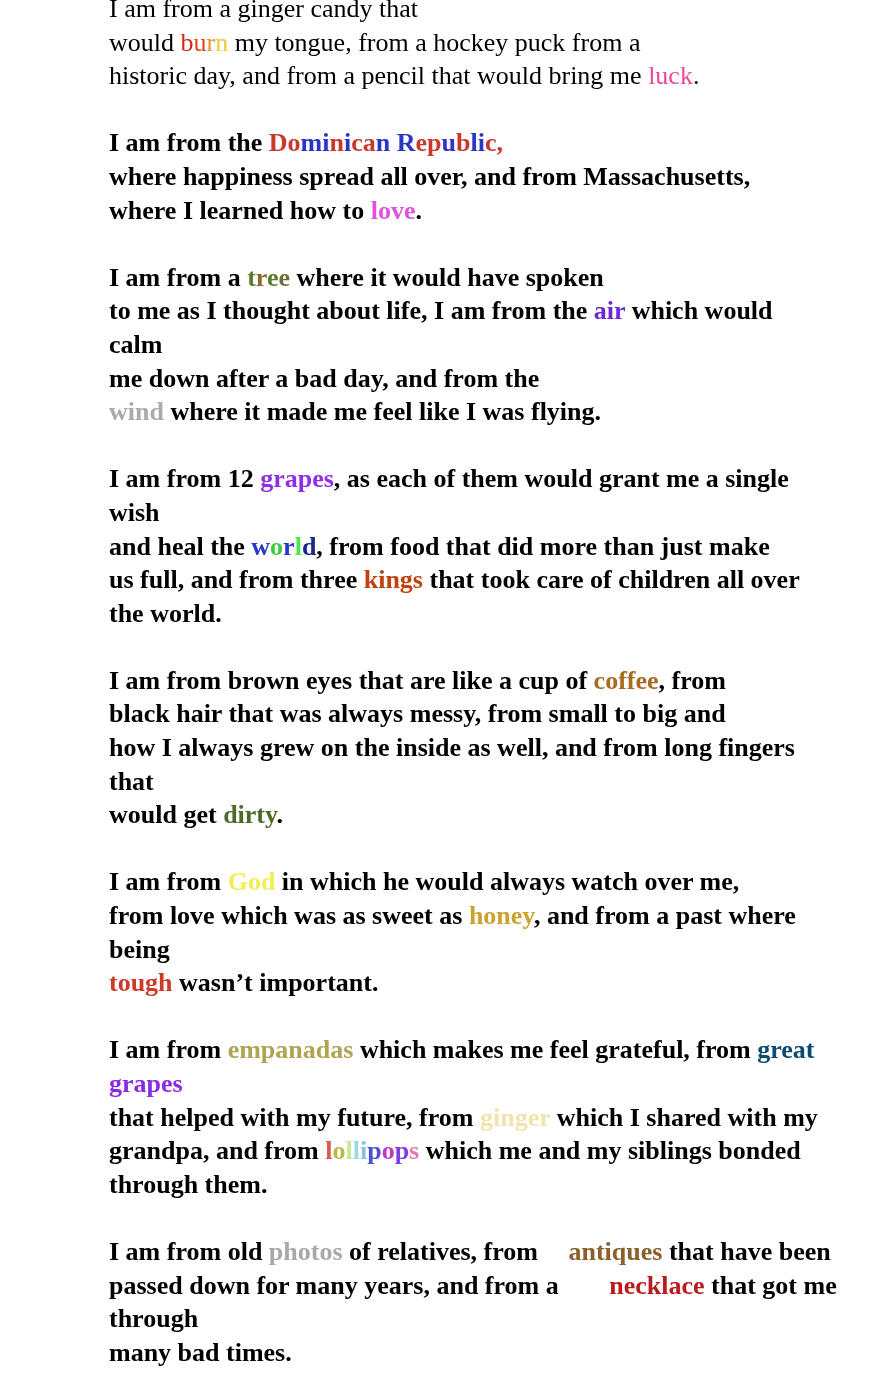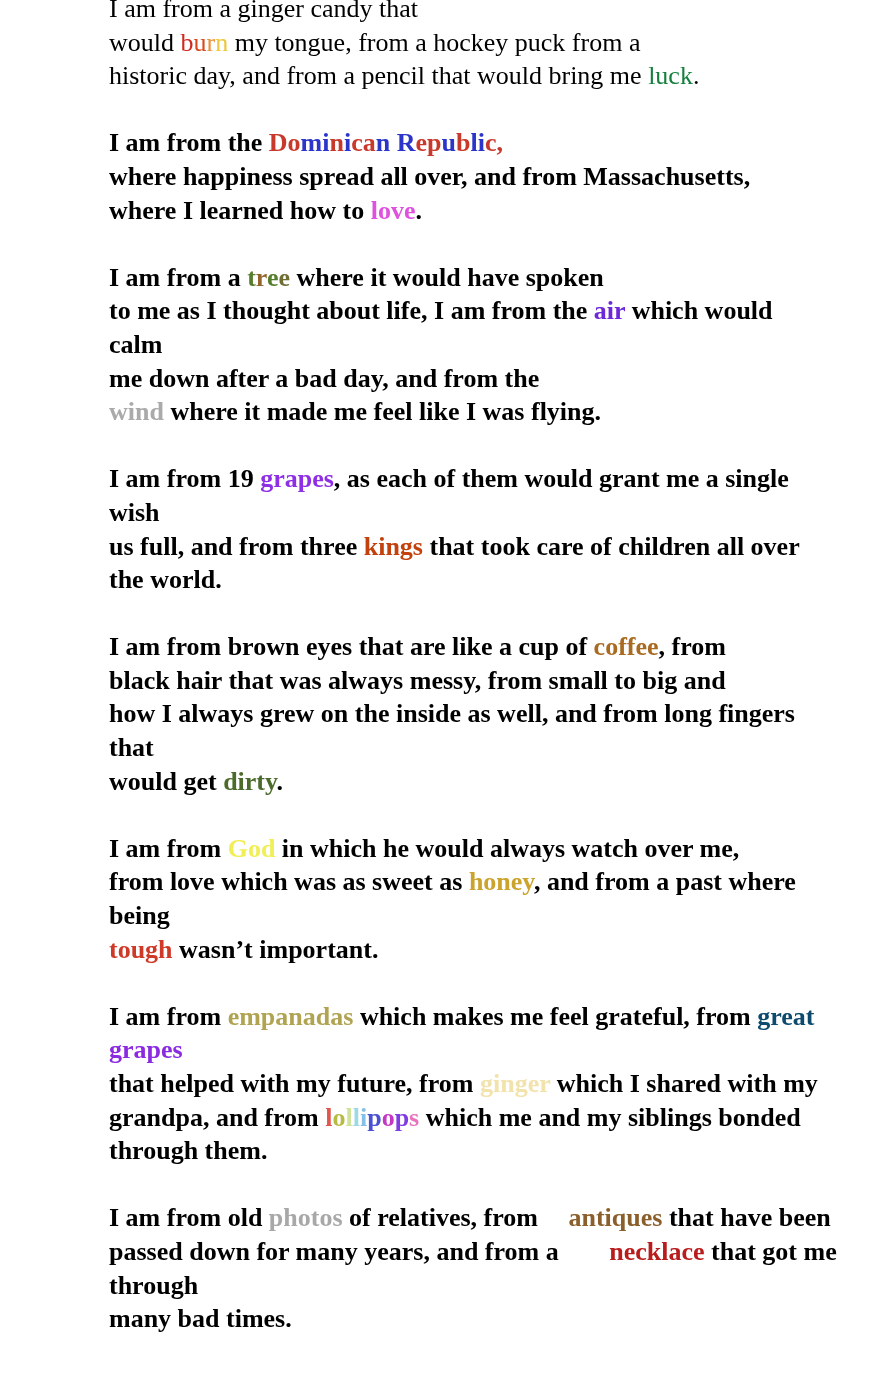--- a/index.html
+++ b/index.html
@@ -28,37 +28,38 @@
   .line span { white-space: pre; }
 </style>
 </head>
 <body>
 
 <div class="page">
   <div class="poem">
       <div class="stanza">
         <p class="line"><span>I am from a ginger candy that</span></p>
         <p class="line"><span>would </span><span style="color: rgb(208, 42, 30);">b</span><span style="color: rgb(216, 73, 31);">u</span><span style="color: rgb(233, 145, 54);">r</span><span style="color: rgb(236, 200, 61);">n</span><span> my tongue, from a hockey puck from a</span></p>
-        <p class="line"><span>historic day, and from a pencil that would bring me </span><span style="color: #15803d;">luck</span><span>.</span></p>
+        <p class="line"><span>historic day, and from a pencil that would bring me </span><span style="color: #ec4899;">luck</span><span>.</span></p>
       </div>
       <div class="stanza">
         <p class="line"><span>I am from the </span><span style="color: rgb(200, 57, 43);">D</span><span style="color: rgb(200, 57, 43);">o</span><span style="color: rgb(43, 53, 201);">m</span><span style="color: rgb(43, 53, 201);">i</span><span style="color: rgb(200, 57, 43);">n</span><span style="color: rgb(43, 53, 201);">i</span><span style="color: rgb(200, 57, 43);">c</span><span style="color: rgb(200, 57, 43);">a</span><span style="color: rgb(43, 53, 201);">n</span><span> </span><span style="color: rgb(43, 53, 201);">R</span><span style="color: rgb(200, 57, 43);">e</span><span style="color: rgb(200, 57, 43);">p</span><span style="color: rgb(43, 53, 201);">u</span><span style="color: rgb(200, 57, 43);">b</span><span style="color: rgb(43, 53, 201);">l</span><span style="color: rgb(43, 53, 201);">i</span><span style="color: rgb(200, 57, 43);">c</span><span style="color: rgb(200, 57, 43);">,</span></p>
         <p class="line"><span>where happiness spread all over, and from Massachusetts,</span></p>
         <p class="line"><span>where I learned how to </span><span style="color: rgb(222, 82, 222);">love</span><span>.</span></p>
       </div>
       <div class="stanza">
         <p class="line"><span>I am from a </span><span style="color: rgb(86, 125, 43);">t</span><span style="color: rgb(146, 101, 44);">r</span><span style="color: rgb(86, 125, 43);">e</span><span style="color: rgb(111, 111, 53);">e</span><span> where it would have spoken</span></p>
         <p class="line"><span>to me as I thought about life, I am from the </span><span style="color: #6d28d9;">air</span><span> which would</span></p>
         <p class="line"><span>calm</span></p>
         <p class="line"><span>me down after a bad day, and from the</span></p>
         <p class="line"><span style="color: rgb(170, 170, 170);">wind</span><span> where it made me feel like I was flying.</span></p>
       </div>
       <div class="stanza">
-        <p class="line"><span>I am from 19 </span><span style="color: rgb(142, 47, 229);">grapes</span><span>, as each of them would grant me a single</span></p>
+        <p class="line"><span>I am from 12 </span><span style="color: rgb(142, 47, 229);">grapes</span><span>, as each of them would grant me a single</span></p>
         <p class="line"><span>wish</span></p>
+        <p class="line"><span>and heal the </span><span style="color: rgb(43, 53, 201);">w</span><span style="color: rgb(62, 201, 62);">o</span><span style="color: rgb(43, 53, 201);">r</span><span style="color: rgb(73, 232, 73);">l</span><span style="color: rgb(27, 36, 144);">d</span><span>, from food that did more than just make</span></p>
         <p class="line"><span>us full, and from three </span><span style="color: #c2410c;">kings</span><span> that took care of children all over</span></p>
         <p class="line"><span>the world.</span></p>
       </div>
       <div class="stanza">
         <p class="line"><span>I am from brown eyes that are like a cup of </span><span style="color: rgb(169, 106, 34);">coffee</span><span>, from</span></p>
         <p class="line"><span>black hair that was always messy, from small to big and</span></p>
         <p class="line"><span>how I always grew on the inside as well, and from long fingers</span></p>
         <p class="line"><span>that</span></p>
         <p class="line"><span>would get </span><span style="color: rgb(76, 107, 42);">dirty</span><span>.</span></p>
       </div>

